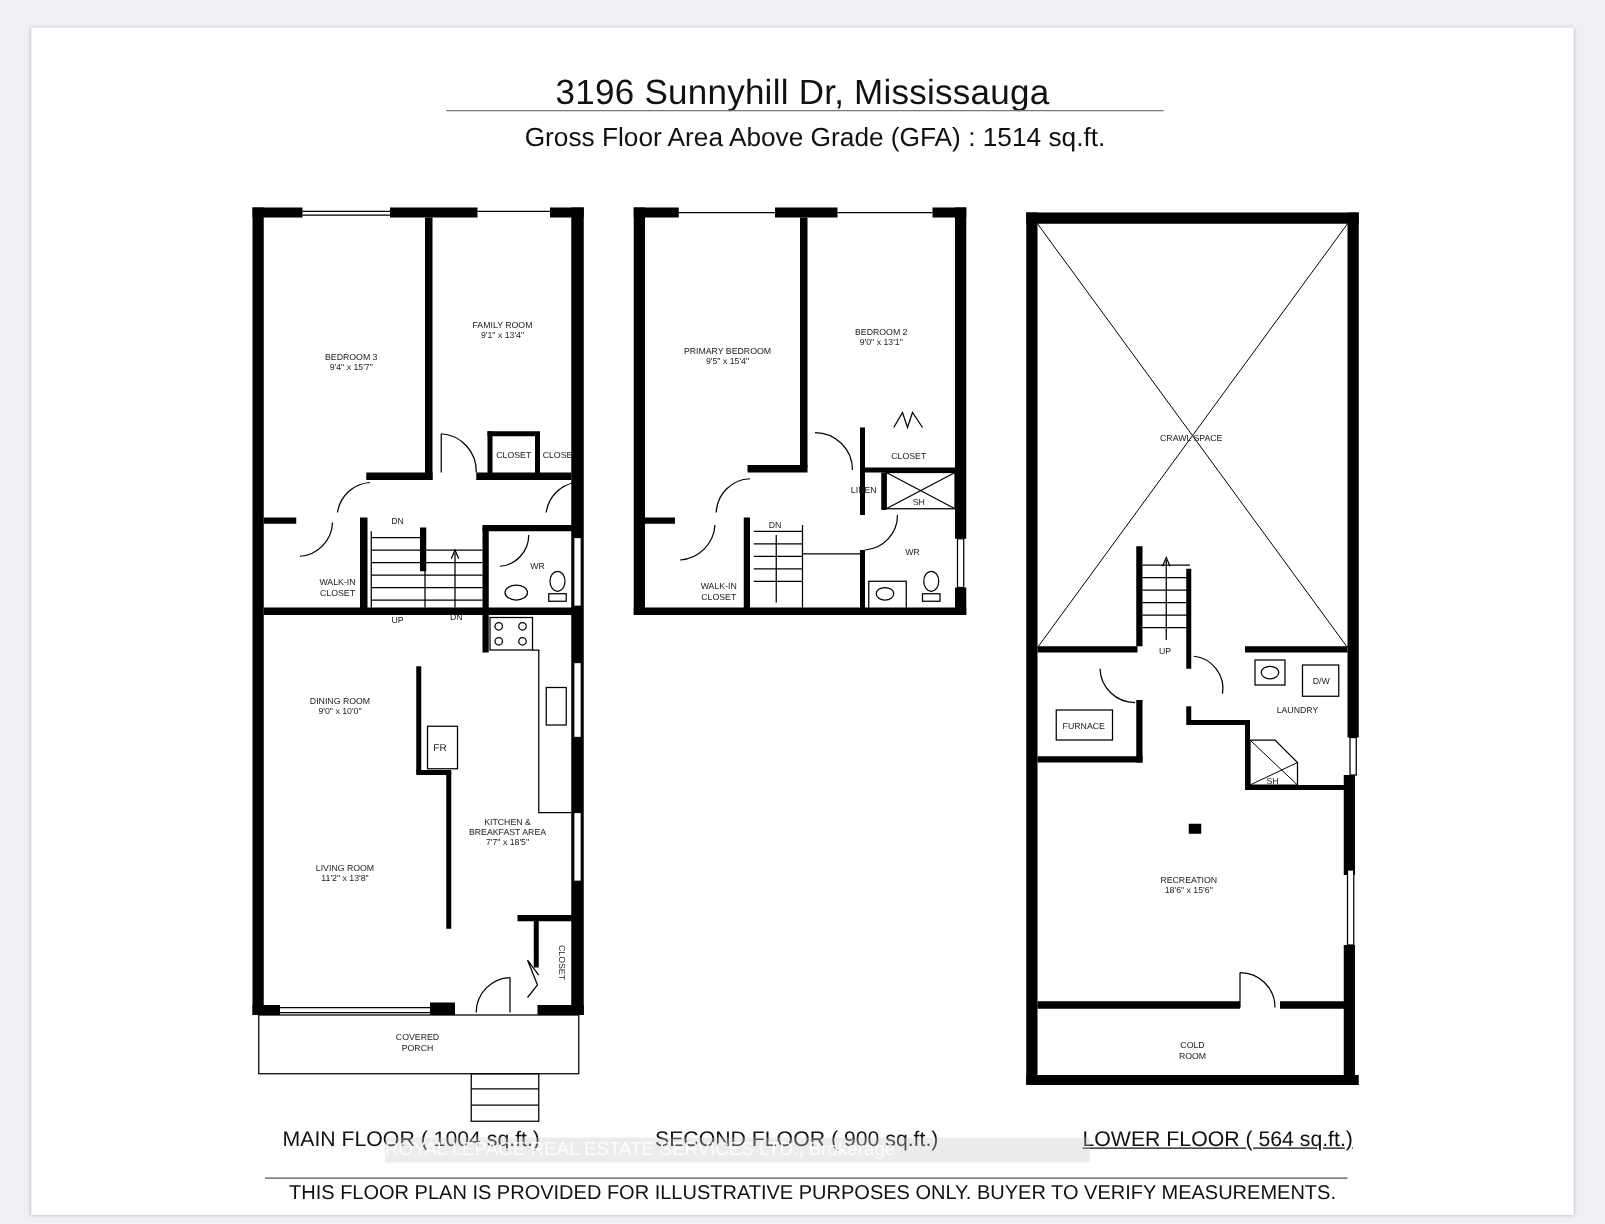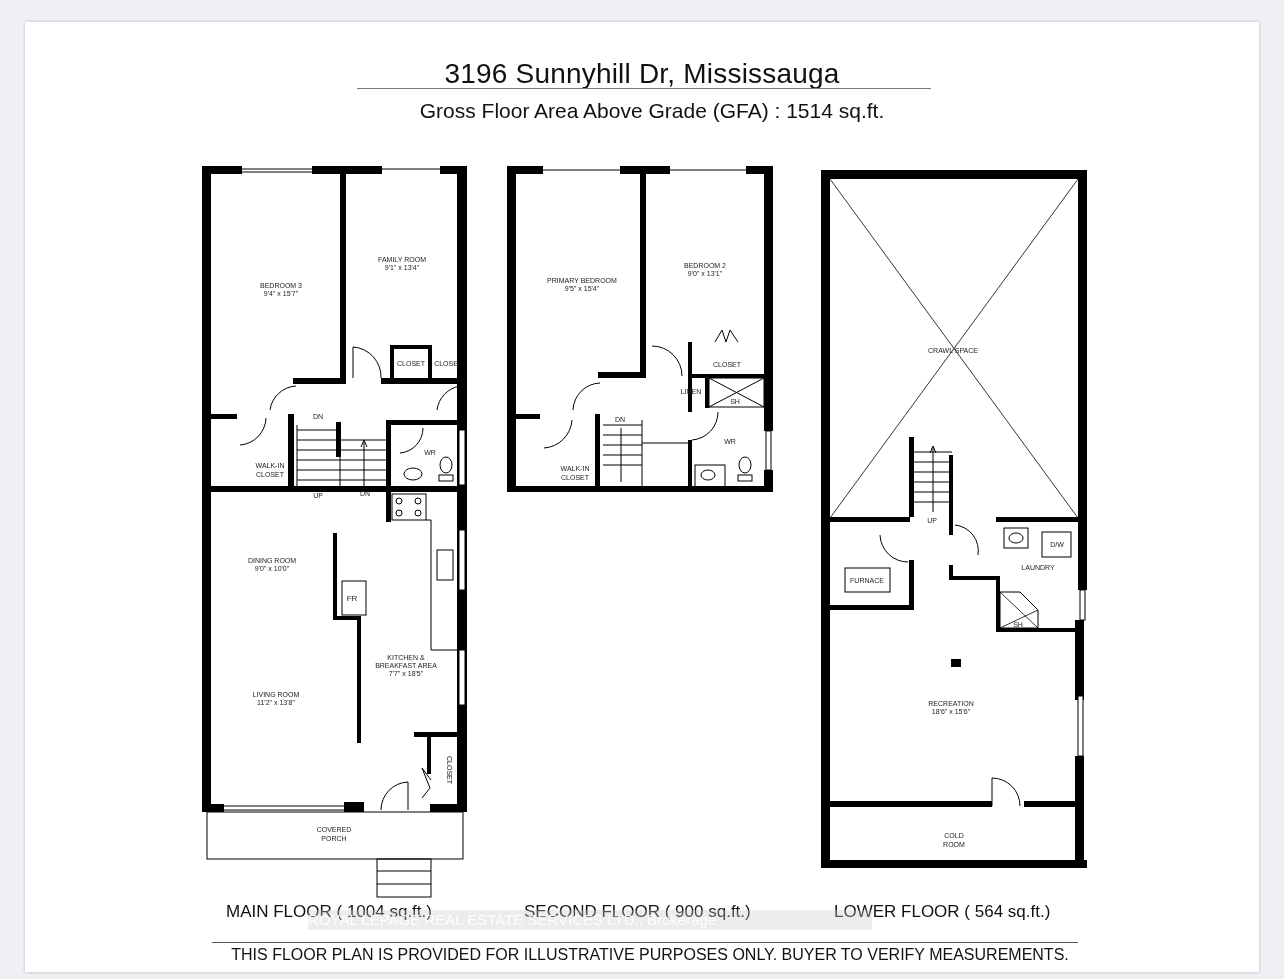--- a/index.html
+++ b/index.html
@@ -256,16 +256,16 @@
     <text class="rl" x="1018" y="627">SH</text>
     <text class="rl" x="951" y="706">RECREATION</text>
     <text class="rl" x="951" y="714">18'6" x 15'6"</text>
     <text class="rl" x="954" y="838">COLD</text>
     <text class="rl" x="954" y="847">ROOM</text>
   </g>
 </svg>
 
 <div class="flabel" style="left:226px;">MAIN FLOOR ( 1004 sq.ft.)</div>
 <div class="flabel" style="left:524px;">SECOND FLOOR ( 900 sq.ft.)</div>
-<div class="flabel" style="left:834px;">LOWER FLOOR ( 564 sq.ft.)</div>
+<div class="flabel" style="left:866px;text-decoration:underline;">LOWER FLOOR ( 564 sq.ft.)</div>
 <div class="watermark">ROYAL LEPAGE REAL ESTATE SERVICES LTD., Brokerage</div>
 <div class="bottom-rule"></div>
 <div class="disclaimer">THIS FLOOR PLAN IS PROVIDED FOR ILLUSTRATIVE PURPOSES ONLY. BUYER TO VERIFY MEASUREMENTS.</div>
 
 </body></html>

